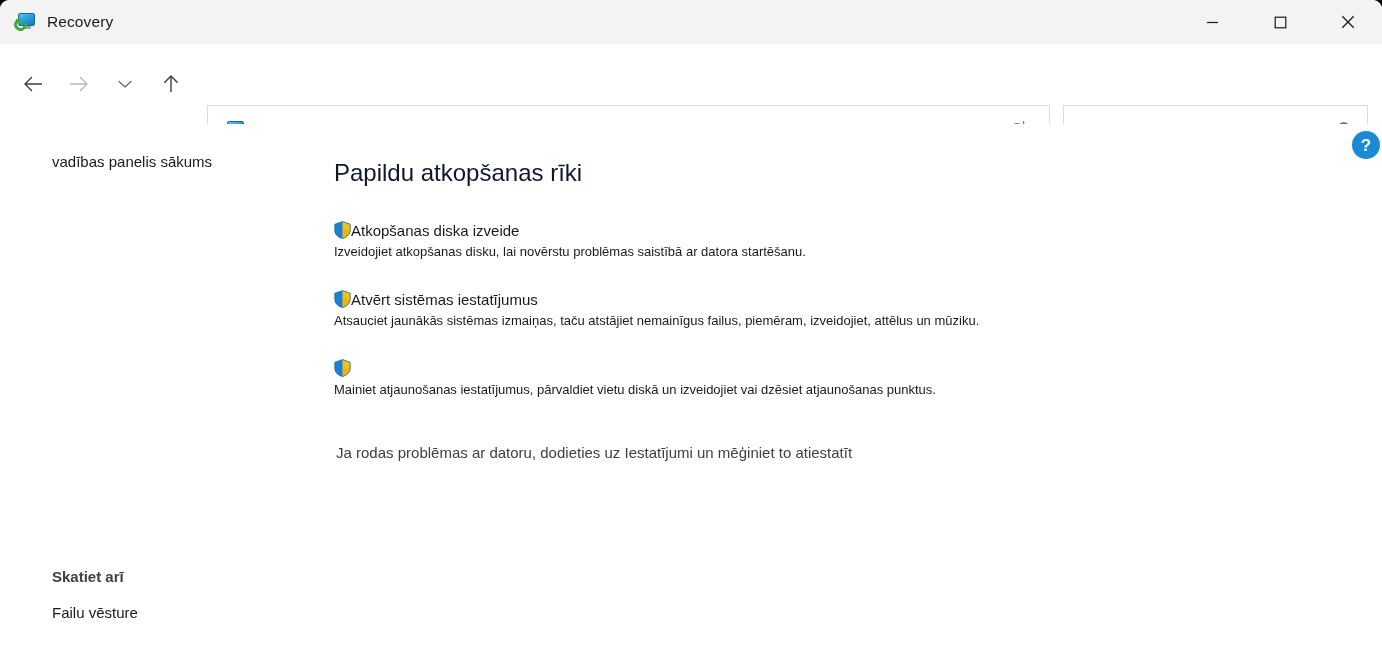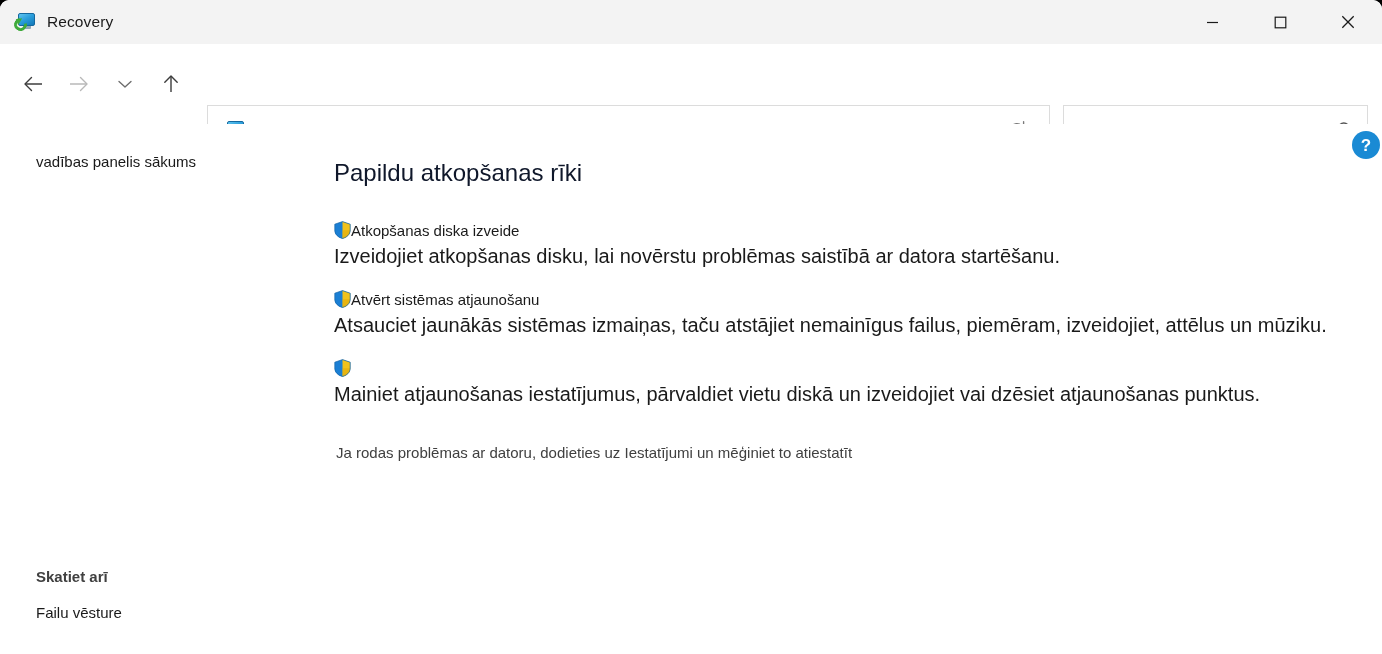--- a/index.html
+++ b/index.html
@@ -210,21 +210,21 @@
 
   .sidebar {
     position: absolute;
     left: 0; top: 0;
     width: 320px;
     height: 530px;
   }
 
   .side-link {
     position: absolute;
-    left: 36px;
+    left: 52px;
     font-size: 15px;
     color: #1a1a1a;
     white-space: nowrap;
   }
   .side-home   { top: 29px; }
   .side-seealso{ top: 444px; color: #404040; font-weight: bold; }
   .side-fh     { top: 480px; }
 
   .content {
     position: absolute;
@@ -277,21 +277,21 @@
   }
   .shield svg { display: block; }
 
   .tool-link {
     font-size: 15px;
     color: #1a1a1a;
     white-space: nowrap;
   }
 
   .tool-desc {
-    font-size: 20px;
+    font-size: 13px;
     color: #1a1a1a;
     white-space: nowrap;
     line-height: 1.35;
   }
 
   .footnote {
     position: absolute;
     left: 16px;
     top: 320px;
     font-size: 15px;
@@ -433,21 +433,21 @@
         <div class="tool-head">
           <span class="shield">
             <svg width="17" height="18" viewBox="0 0 17 18" aria-hidden="true">
               <path d="M8.5 0.6 L16.2 3.2 V9.2 C16.2 13.4 12.8 16.4 8.5 17.5 C4.2 16.4 0.8 13.4 0.8 9.2 V3.2 Z" fill="#1b7fd4"></path>
               <path d="M8.5 0.6 L16.2 3.2 V9.2 C16.2 13.4 12.8 16.4 8.5 17.5 Z" fill="#f2c21b"></path>
               <path d="M0.8 9.2 C0.8 13.4 4.2 16.4 8.5 17.5 V9.2 Z" fill="#1b7fd4"></path>
               <path d="M8.5 9.2 H16.2 C16.2 13.4 12.8 16.4 8.5 17.5 Z" fill="#e8b510"></path>
               <path d="M8.5 0.6 L16.2 3.2 V9.2 C16.2 13.4 12.8 16.4 8.5 17.5 C4.2 16.4 0.8 13.4 0.8 9.2 V3.2 Z" fill="none" stroke="#1464a8" stroke-width="0.7"></path>
             </svg>
           </span>
-          <span class="tool-link">Atvērt sistēmas atjaunošanu</span>
+          <span class="tool-link">Atvērt sistēmas iestatījumus</span>
         </div>
         <div class="tool-desc">Atsauciet jaunākās sistēmas izmaiņas, taču atstājiet nemainīgus failus, piemēram, izveidojiet, attēlus un mūziku.</div>
       </div>
 
       <div class="tool-block b3">
         <div class="tool-head">
           <span class="shield">
             <svg width="17" height="18" viewBox="0 0 17 18" aria-hidden="true">
               <path d="M8.5 0.6 L16.2 3.2 V9.2 C16.2 13.4 12.8 16.4 8.5 17.5 C4.2 16.4 0.8 13.4 0.8 9.2 V3.2 Z" fill="#1b7fd4"></path>
               <path d="M8.5 0.6 L16.2 3.2 V9.2 C16.2 13.4 12.8 16.4 8.5 17.5 Z" fill="#f2c21b"></path>

